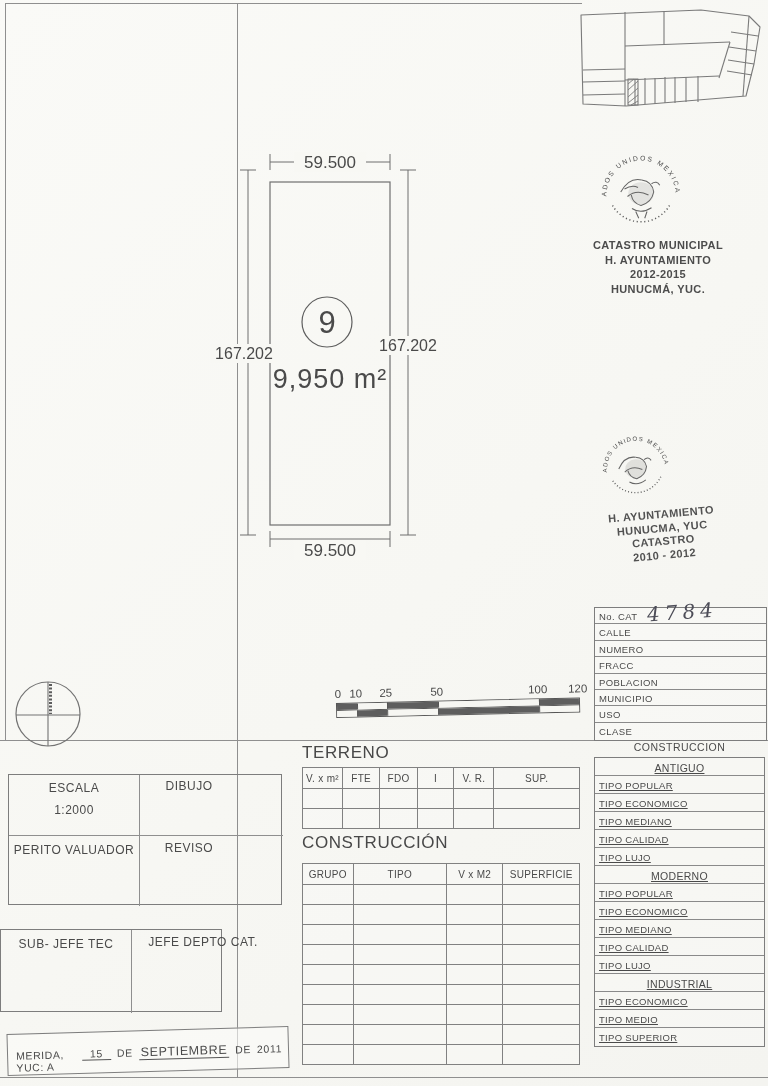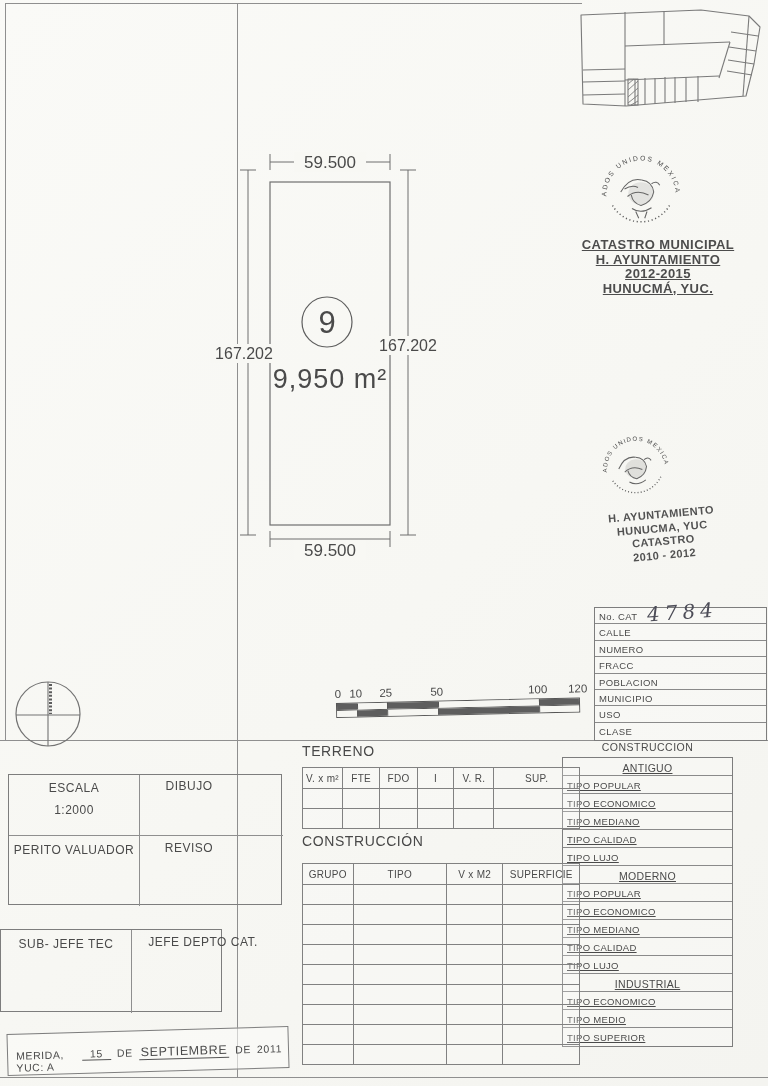--- a/index.html
+++ b/index.html
@@ -13,40 +13,40 @@
     margin:0 auto;
     background:linear-gradient(135deg,#fafaf7 0%,#f7f7f3 55%,#f4f4f0 100%);
     color:#4a4a4a;
     overflow:hidden;
   }
   .abs{position:absolute;}
   .rule{position:absolute;background:#8f8f8f;}
   
   .stamp{position:absolute;text-align:center;color:#4c4c4c;}
   .stamp .lines div{font-weight:bold;letter-spacing:.4px;white-space:nowrap;}
-  .stamp-top .lines{position:absolute;left:0;right:0;top:88px;font-size:13px;line-height:14.5px;text-decoration:underline;}
+  .stamp-top .lines{position:absolute;left:0;right:0;top:88px;font-size:11px;line-height:14.5px;}
   .stamp-bottom{transform:rotate(-5deg);}
   .stamp-bottom .lines{position:absolute;left:0;right:0;top:80px;font-size:11px;line-height:13.5px;color:#525252;}
   
   .cat-table{position:absolute;border:1px solid #7d7d7d;background:rgba(255,255,255,.25);}
   .cat-row{position:relative;height:16.4px;border-bottom:1px solid #8a8a8a;box-sizing:border-box;
            font-size:9.5px;letter-spacing:.4px;padding:3px 0 0 4px;}
   .cat-row:last-child{border-bottom:none;}
   .hand{font-family:"DejaVu Serif", serif;font-style:italic;}
   .cat-value{position:absolute;left:52px;top:-8px;font-size:20px;letter-spacing:5px;
              transform:rotate(-4deg);color:#4d4d58;}
   
   .types-title{font-size:10.5px;letter-spacing:.5px;text-align:center;}
   .types-box{border:1px solid #7d7d7d;margin-top:4px;background:rgba(255,255,255,.2);text-decoration:underline;}
   .type-row{height:18px;box-sizing:border-box;border-bottom:1px solid #8a8a8a;
             font-size:9.5px;letter-spacing:.3px;padding:4px 0 0 4px;}
   .type-row.hdr{text-align:center;font-size:10.5px;padding-left:0;}
   .type-row:last-child{border-bottom:none;}
   
-  .sec-title{position:absolute;font-size:14px;letter-spacing:.6px;color:#484848;}
+  .sec-title{position:absolute;font-size:17px;letter-spacing:.6px;color:#484848;}
   table.sheet{border-collapse:collapse;background:rgba(255,255,255,.2);}
   table.sheet th, table.sheet td{border:1px solid #818181;font-weight:normal;
         font-size:10px;letter-spacing:.3px;color:#4a4a4a;padding:0;}
   table.sheet th{height:20px;}
   table.sheet td{height:19px;}
   
   .sigbox{position:absolute;border:1px solid #7d7d7d;box-sizing:border-box;}
   .sig-label{position:absolute;font-size:12px;letter-spacing:.5px;text-align:center;color:#4a4a4a;}
   
   .scalebar{position:absolute;transform:rotate(-1.3deg);transform-origin:left center;}
@@ -184,21 +184,21 @@
     </div>
     <div class="cat-row"><span>CALLE</span></div>
     <div class="cat-row"><span>NUMERO</span></div>
     <div class="cat-row"><span>FRACC</span></div>
     <div class="cat-row"><span>POBLACION</span></div>
     <div class="cat-row"><span>MUNICIPIO</span></div>
     <div class="cat-row"><span>USO</span></div>
     <div class="cat-row"><span>CLASE</span></div>
   </div>
 
-  <div class="abs" style="left:562px;top:741px;width:171px;">
+  <div class="abs" style="left:594px;top:741px;width:171px;">
     <div class="types-title">CONSTRUCCION</div>
     <div class="types-box">
       <div class="type-row hdr">ANTIGUO</div>
       <div class="type-row">TIPO POPULAR</div>
       <div class="type-row">TIPO ECONOMICO</div>
       <div class="type-row">TIPO MEDIANO</div>
       <div class="type-row">TIPO CALIDAD</div>
       <div class="type-row">TIPO LUJO</div>
       <div class="type-row hdr">MODERNO</div>
       <div class="type-row">TIPO POPULAR</div>

